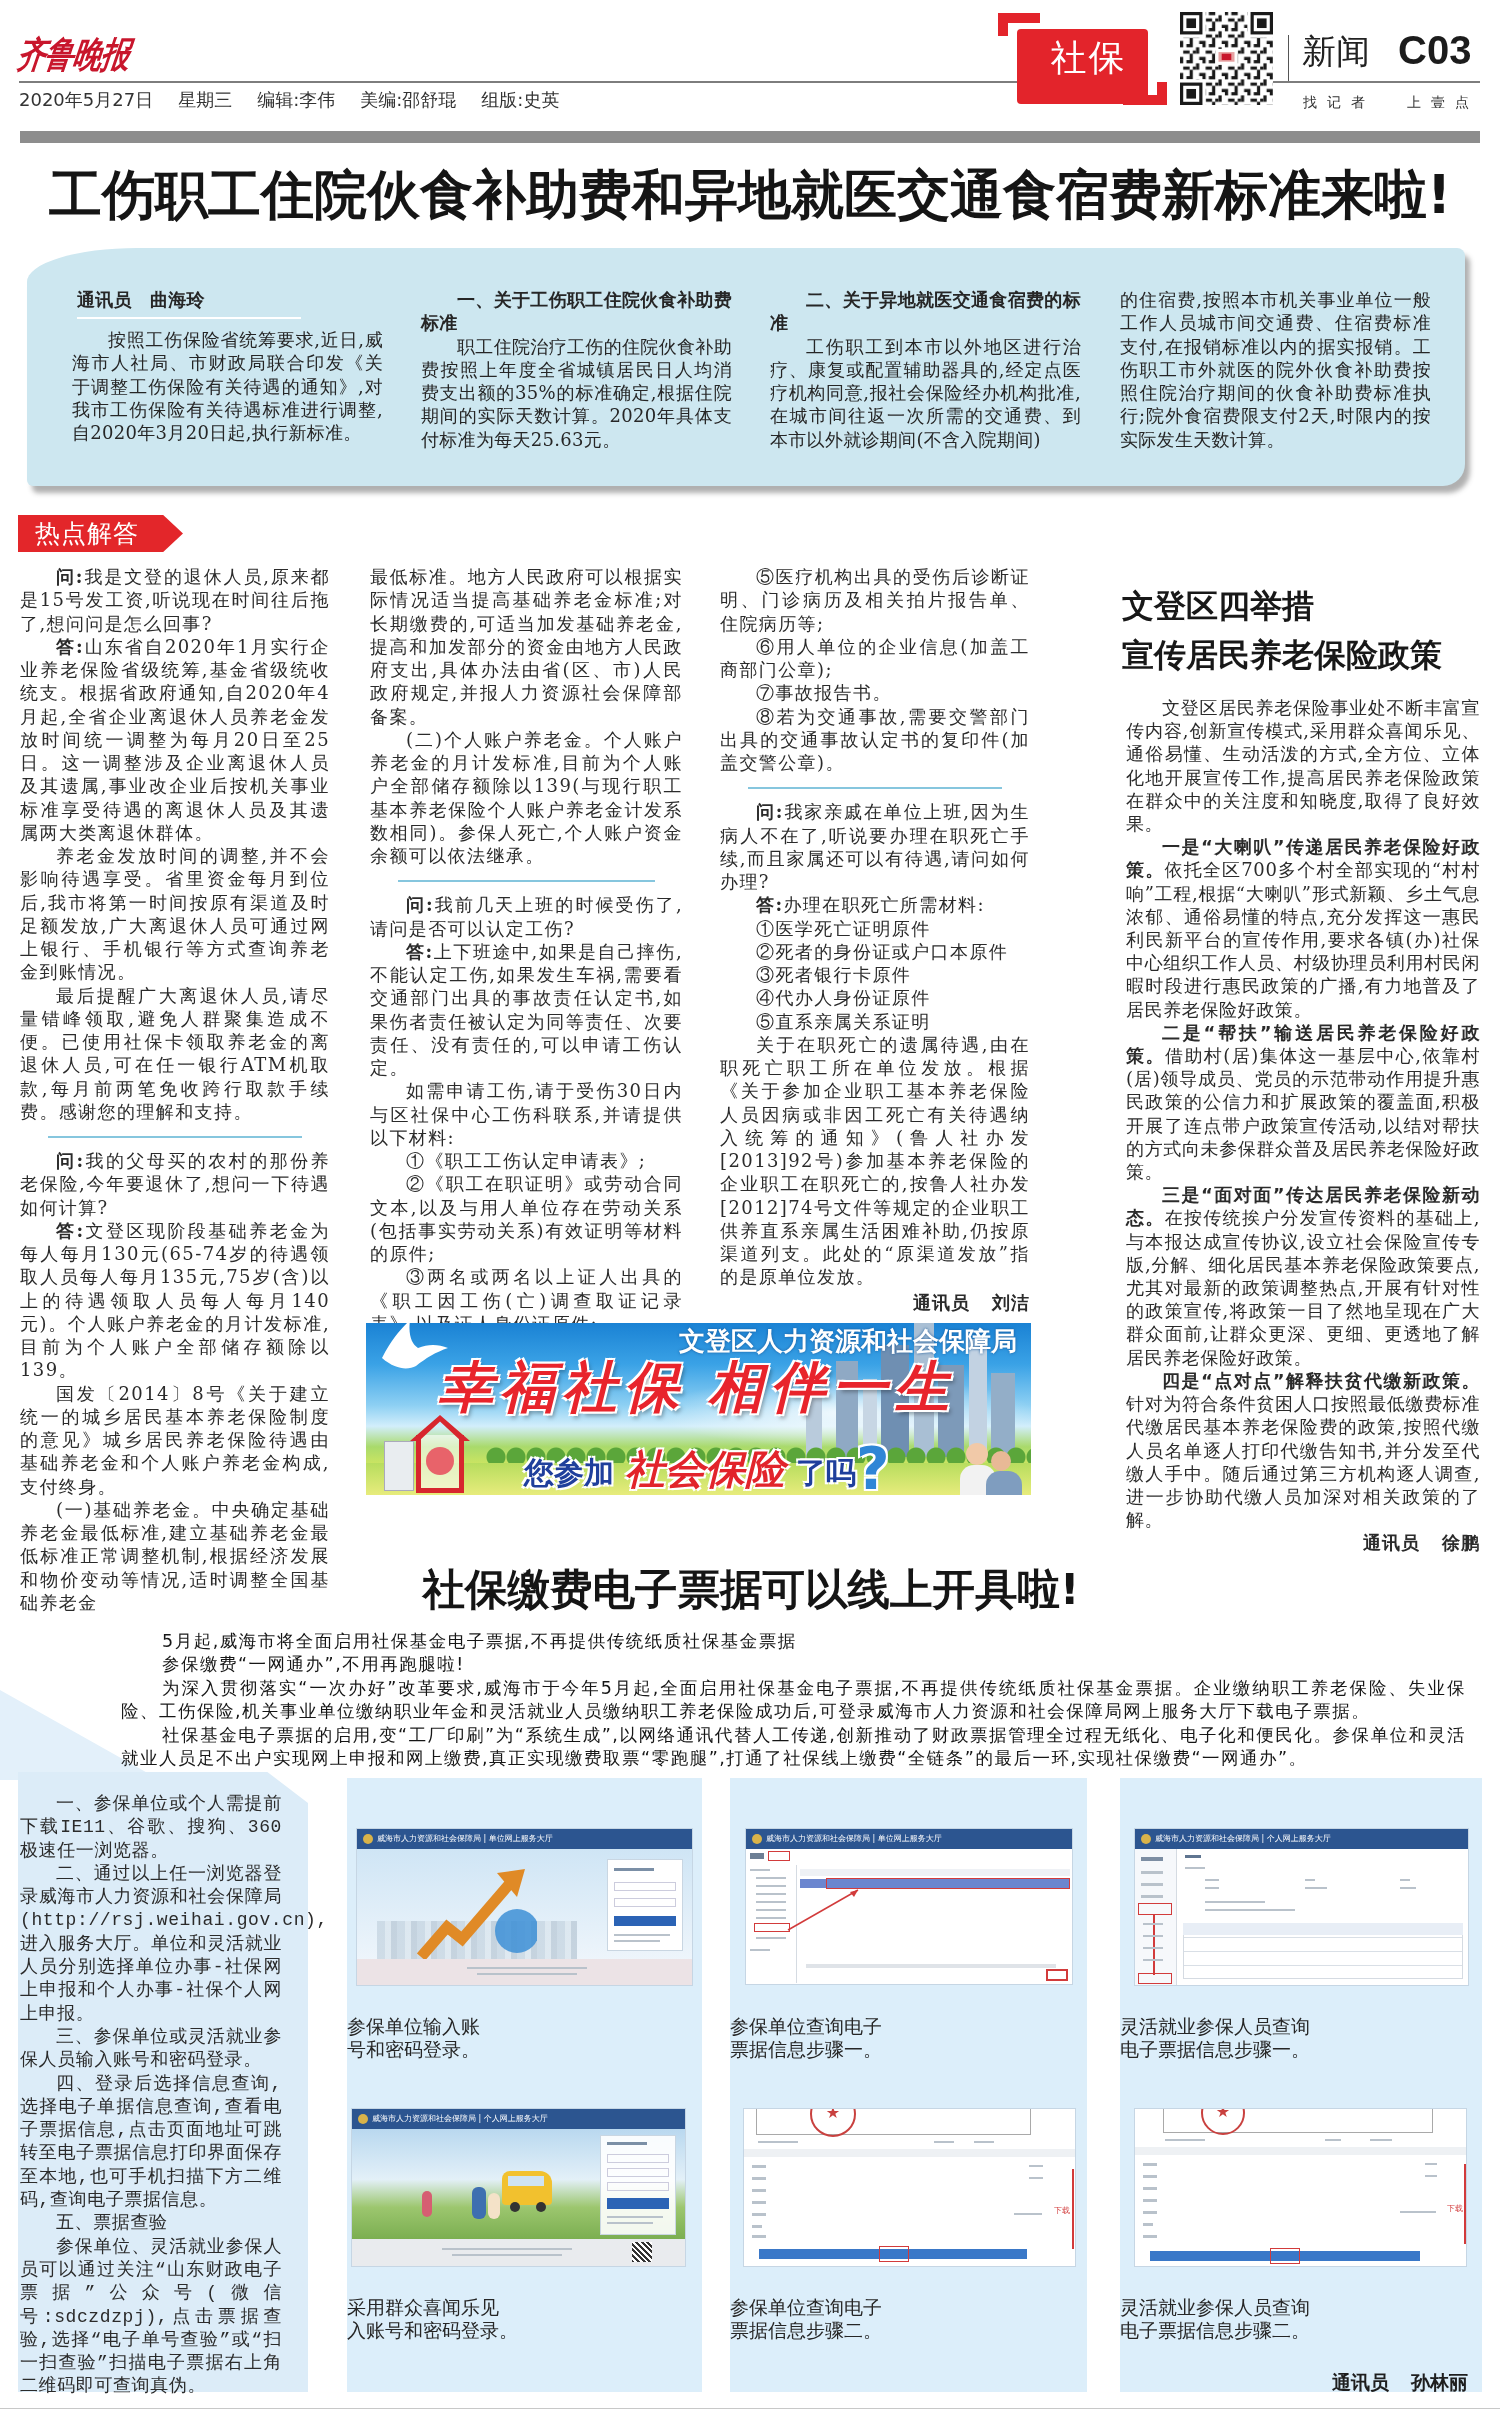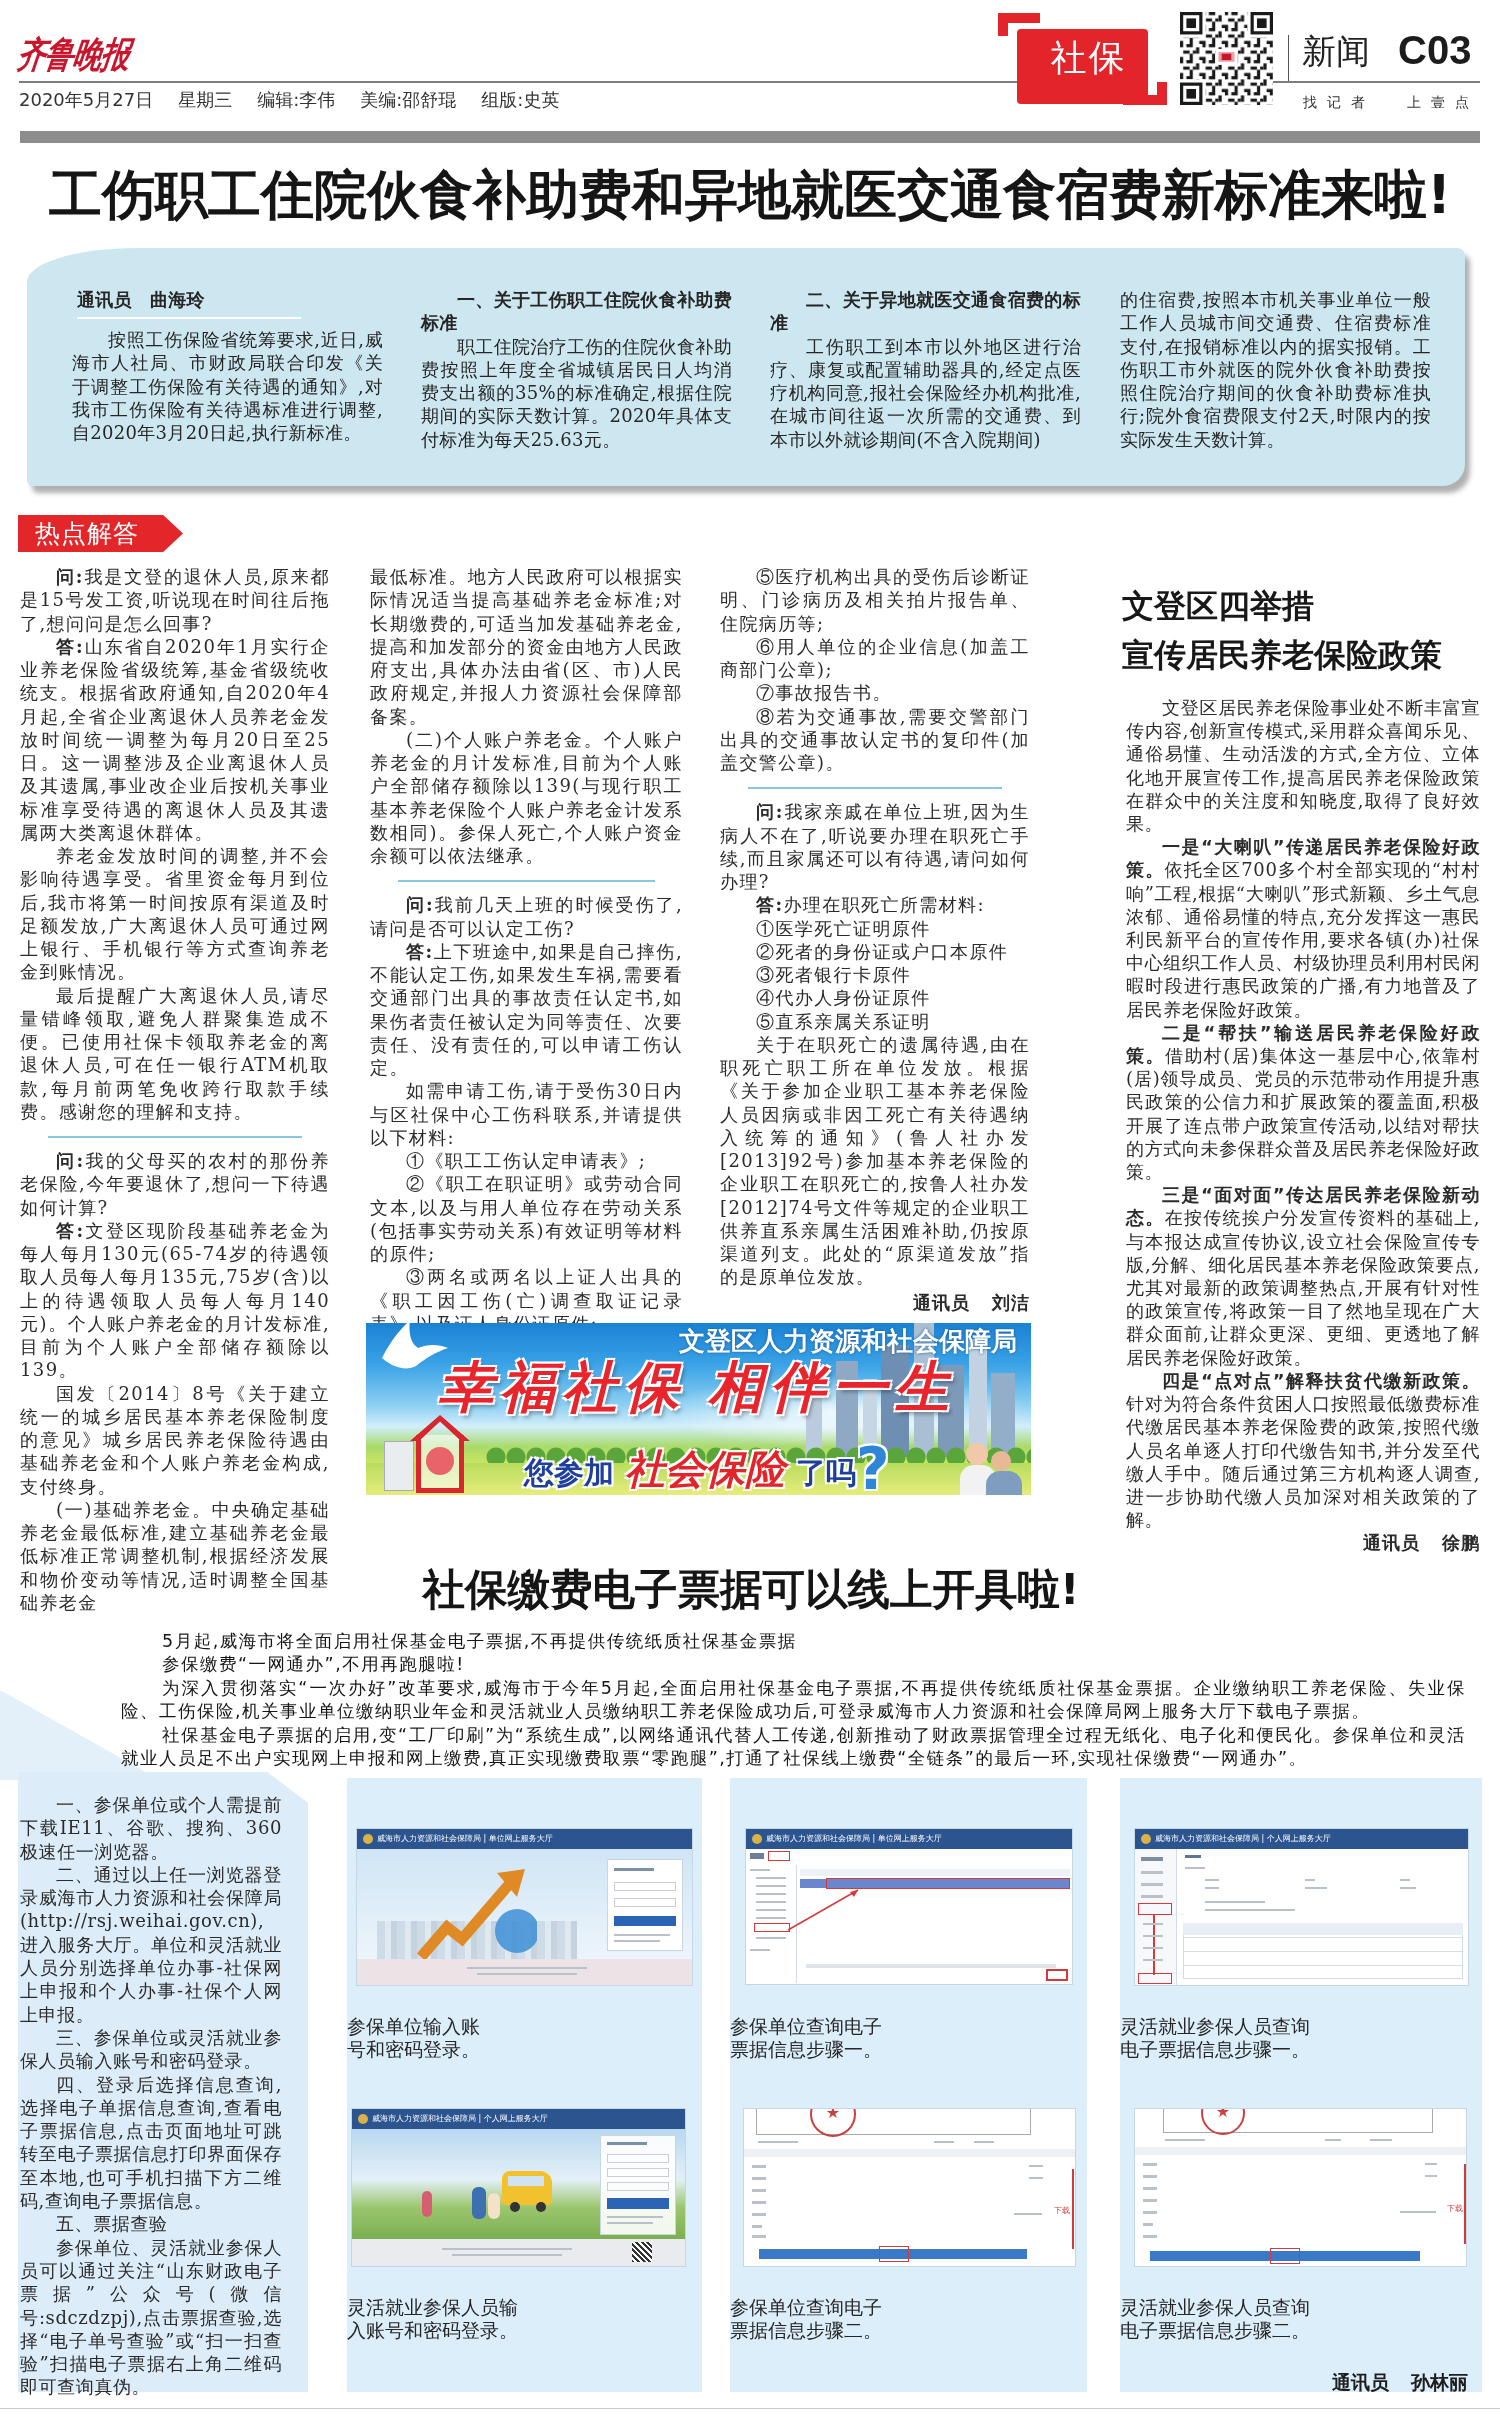--- a/index.html
+++ b/index.html
@@ -61,21 +61,21 @@
 .fcol p{text-indent:2em;}
 .fcol b.lead2{font-family:"DejaVu Sans",sans-serif;}
 
 
 .ehead{left:0;top:1560px;width:1502px;text-align:center;font-family:"DejaVu Sans",sans-serif;font-weight:bold;font-size:42.5px;line-height:60px;color:#151515;white-space:nowrap;}
 .eintro{left:121px;top:1630px;width:1345px;font-family:"DejaVu Sans",sans-serif;font-size:17.5px;line-height:23.4px;letter-spacing:1.5px;color:#161616;text-align:justify;}
 .eintro p{text-indent:41px;}
 .curl{left:0;top:1690px;width:160px;height:90px;background:#e3f0fa;clip-path:polygon(0 0,100% 100%,0 100%);}
 .steps-panel{left:18px;top:1772px;width:290px;height:620px;background:#dcecf8;clip-path:polygon(0 0,86% 0,100% 5%,100% 100%,0 100%);}
 .steps{left:20px;top:1793px;width:262px;font-size:18px;line-height:23.3px;letter-spacing:0.6px;text-align:justify;color:#2b2b2b;}
-.steps p{text-indent:2em;}
+.steps p{text-indent:2em;font-family:Liberation Mono, monospace;}
 .fpanel{top:1778px;height:614px;background:#dceefa;}
 .shot{position:absolute;left:9px;background:#fff;overflow:hidden;border:1px solid #c6d6e4;}
 .bar{position:absolute;left:0;top:0;right:0;height:20px;background:#2c5590;color:#fff;font-family:"DejaVu Sans",sans-serif;font-size:8px;line-height:20px;padding-left:20px;white-space:nowrap;overflow:hidden;}
 .bar:before{content:"";position:absolute;left:6px;top:5px;width:10px;height:10px;border-radius:50%;background:#d9b34a;}
 .cap{position:absolute;left:0;width:100%;font-family:"DejaVu Sans",sans-serif;font-size:19px;line-height:23px;color:#262626;}
 .cap span{display:block;}
 .gl{position:absolute;height:3px;background:#b9c2cb;}
 .ebyline{right:32px;top:2370px;font-family:"DejaVu Sans",sans-serif;font-weight:bold;font-size:19px;line-height:24px;color:#1e1e1e;white-space:nowrap;}
 .ebyline span+span{margin-left:22px;}
 .bottomrule{left:0;top:2408px;width:1500px;height:1px;background:#c8c8c8;}
@@ -321,21 +321,21 @@
       <div class="gl" style="left:6px;top:80px;width:56px;height:2px;"></div>
         <div class="gl" style="left:6px;top:86px;width:46px;height:2px;"></div>
     </div>
     <div class="abs" style="left:0;bottom:0;width:335px;height:27px;background:#e9ebee;">
       <div class="gl" style="left:90px;top:9px;width:130px;height:2px;"></div>
         <div class="gl" style="left:100px;top:15px;width:110px;height:2px;"></div>
       <div class="abs" style="left:280px;top:3px;width:20px;height:20px;background:repeating-linear-gradient(45deg,#333 0 2px,#fff 2px 4px);"></div>
     </div>
   </div>
   <div class="cap" style="top:518px;">
-      <span>灵活就业参保人员输</span>
+      <span>采用群众喜闻乐见</span>
       <span>入账号和密码登录。</span>
     </div>
 </div>
 
 <div class="abs fpanel" style="left:730px;width:357px;background:#dceefa;">
 
   <div class="shot" style="top:50px;left:15px;width:328px;height:157px;">
     <div class="bar">威海市人力资源和社会保障局 | 单位网上服务大厅</div>
     <div class="abs" style="left:4px;top:24px;width:14px;height:6px;background:#6d7f95;"></div>
     <div class="abs" style="left:22px;top:22px;width:22px;height:10px;border:1px solid #d23b3b;"></div>

